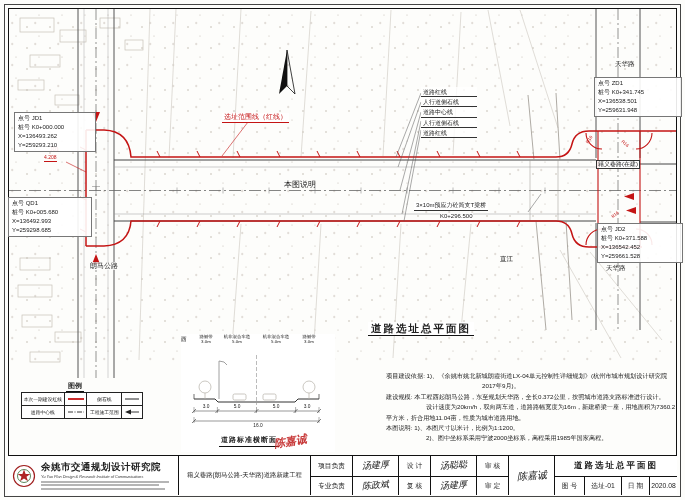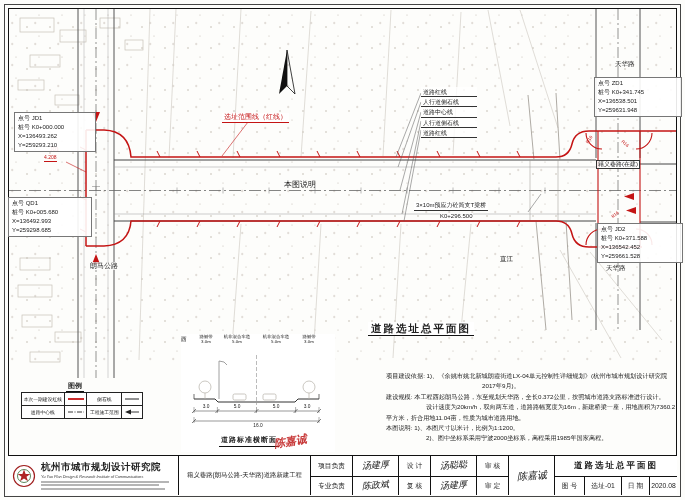--- a/index.html
+++ b/index.html
@@ -314,21 +314,21 @@
   <div class="stamp">陈嘉诚</div>
 
   <div class="tb">
     <div class="cell rb nol logo-cell" style="left:0;width:170px;">
       <svg width="24" height="24">
         <circle cx="12" cy="12" r="10.5" stroke="#a02020" stroke-width="1.2" fill="none"></circle>
         <circle cx="12" cy="12" r="6.5" stroke="#356b35" stroke-width="0.8" fill="none"></circle>
         <path d="M12,5.5 L13.6,10 L18.3,10 L14.5,12.8 L16,17.3 L12,14.5 L8,17.3 L9.5,12.8 L5.7,10 L10.4,10 Z" fill="#b02525"></path>
       </svg>
       <div class="inst">
-        <div class="cn">杭州市城市规划设计研究院</div>
+        <div class="cn">余姚市交通规划设计研究院</div>
         <div class="en">Yu Yao Plan Design &amp; Research Institute of Communications</div>
         <div class="bar"></div>
         <div class="bar" style="width:118px;"></div>
         <div class="bar" style="width:124px;"></div>
       </div>
     </div>
     <div class="cell rb" style="left:170px;width:132px;">
       <span class="proj">籍义巷路(朗马公路-天华路)道路新建工程</span>
     </div>
     <div class="cell r1" style="left:302px;width:42px;">项目负责</div>

